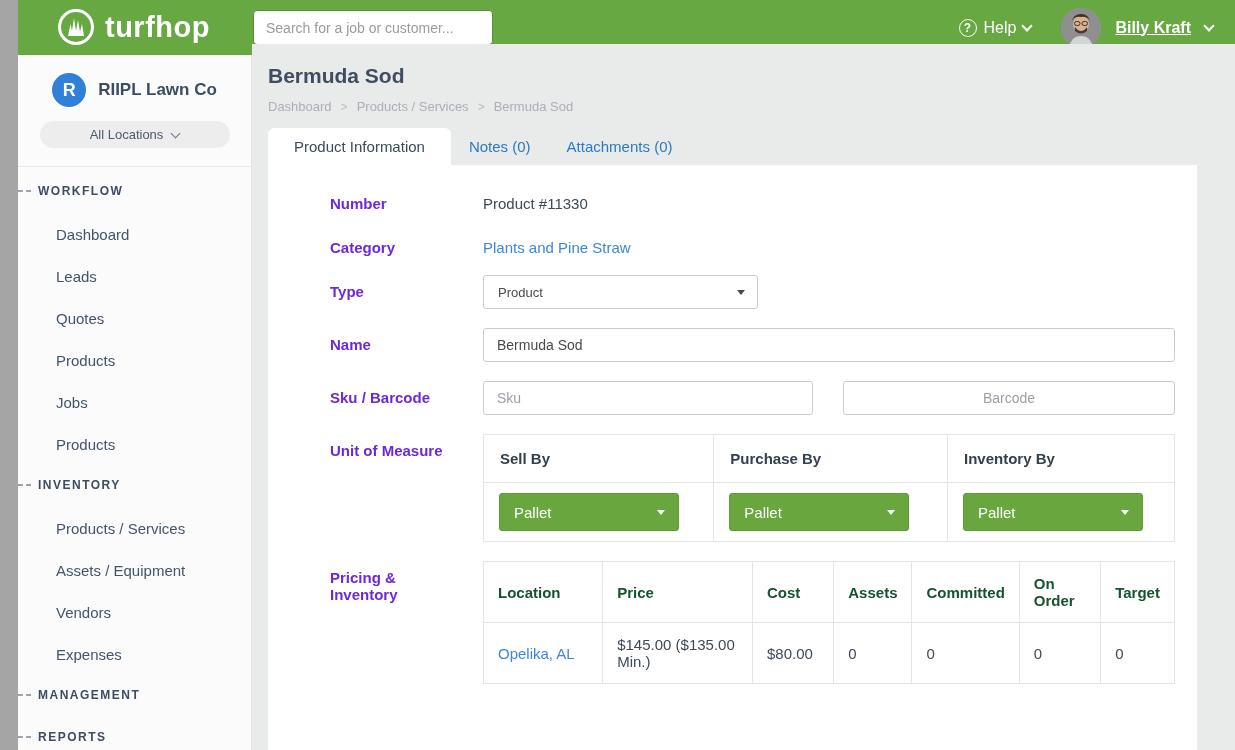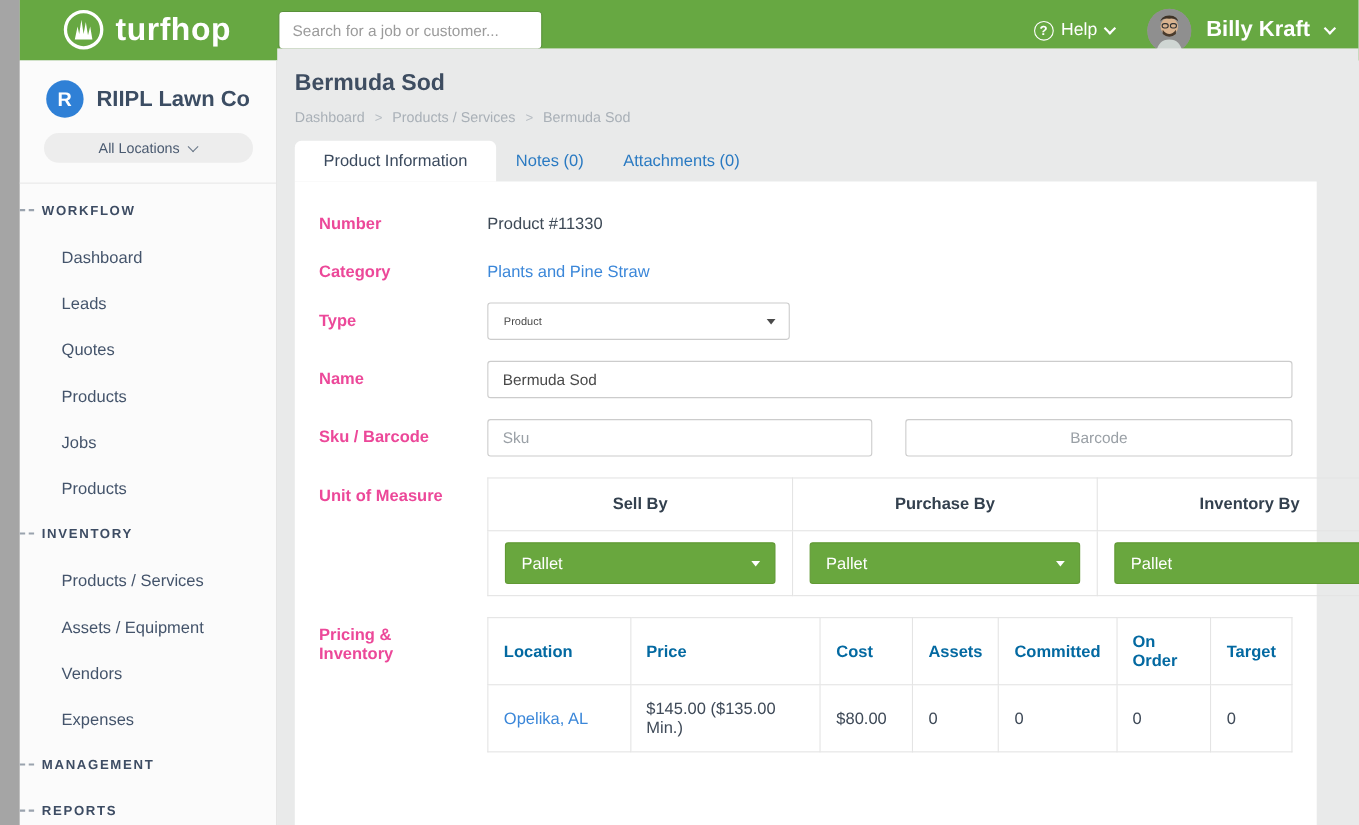--- a/index.html
+++ b/index.html
@@ -16,28 +16,28 @@
     border:1px solid #59913a; border-radius:4px; padding:0 12px; font-size:14px; color:#444; outline:none; }
   .search-box::placeholder { color:#9b9b9b; }
   .top-right { position:absolute; right:22px; top:0; height:55px; display:flex; align-items:center; gap:14px; color:#fff; }
   .help-wrap { display:flex; align-items:center; gap:7px; margin-right:16px; cursor:pointer; }
   .help-circle { width:18px; height:18px; border:1.5px solid #fff; border-radius:50%; display:flex;
     align-items:center; justify-content:center; font-size:12px; font-weight:700; }
   .help-label { font-size:16px; }
   .chev { width:8px; height:8px; border-right:2px solid #fff; border-bottom:2px solid #fff;
     transform:rotate(45deg); margin-top:-4px; }
   .avatar { width:40px; height:40px; border-radius:50%; overflow:hidden; background:#9a9a9a; position:relative; }
-  .user-name { font-size:20px; font-weight:600; }
+  .user-name { font-size:16px; font-weight:600;text-decoration:underline; }
 
   
   .sidebar { position:absolute; left:18px; top:55px; width:234px; height:695px; background:#fbfbfb; border-right:1px solid #e3e3e3; }
   .company-row { display:flex; align-items:center; justify-content:center; gap:12px; padding-top:18px; }
   .company-logo { width:34px; height:34px; border-radius:50%; background:#2f80d6; color:#fff; font-weight:700;
     font-size:18px; display:flex; align-items:center; justify-content:center; }
-  .company-name { font-size:20px; font-weight:600; color:#3c4d63; }
+  .company-name { font-size:17px; font-weight:600; color:#3c4d63; }
   .loc-pill { margin:14px auto 0; width:190px; height:27px; background:#ededed; border-radius:14px;
     display:flex; align-items:center; justify-content:center; gap:9px; font-size:13px; color:#4a5a70; cursor:pointer; }
   .loc-pill .chev { border-color:#6b7889; width:7px; height:7px; border-width:1.5px; margin-top:-3px; }
   .side-divider { margin-top:18px; border-top:1px solid #e8e8e8; }
   .nav { padding:17px 0 0 20px; }
   .section-head { position:relative; font-size:12px; font-weight:700; letter-spacing:1.5px; color:#3d4c63; margin-bottom:26px; height:16px; }
   .dash { position:absolute; left:-20px; top:6px; width:13px; border-top:2px dashed #9aa3ae; }
   .nav-item { font-size:15px; color:#44546b; margin-bottom:26px; padding-left:18px; height:16px; cursor:pointer; }
 
   
@@ -49,49 +49,49 @@
   .duplicate-btn { position:absolute; right:38px; top:20px; width:108px; height:40px; border-radius:20px;
     background:#fff; border:2px solid #68b04a; color:#5ba33e; font-size:15px; cursor:pointer; font-family:inherit; }
 
   .tabs { display:flex; align-items:center; margin:14px 0 0 16px; height:37px; }
   .tab { font-size:15px; line-height:37px; cursor:pointer; }
   .tab.active { background:#fff; color:#3b4a5e; padding:0 26px; border-radius:6px 6px 0 0; }
   .tab.inactive { color:#2a7ac2; padding:0 18px; }
 
   .panel { margin-left:16px; width:929px; background:#fff; padding:22px 22px 0 22px; height:620px; }
   .frow { display:flex; margin-bottom:19px; }
-  .flabel { width:153px; flex:none; padding-top:8px; font-size:15px; font-weight:600; color:#ec4899; }
+  .flabel { width:153px; flex:none; padding-top:8px; font-size:15px; font-weight:600; color:#6d28d9;margin-left:40px; }
   .flabel.narrow span { display:inline-block; max-width:80px; }
   .fvalue { padding-top:8px; font-size:15px; color:#3d4956; }
   .flink { padding-top:8px; font-size:15px; color:#3b87d9; cursor:pointer; }
 
   .select-fake { width:275px; height:34px; border:1px solid #ccc; border-radius:3px; background:#fff;
-    display:flex; align-items:center; padding:0 14px; font-size:10px; color:#4a4a4a; position:relative; cursor:pointer; }
+    display:flex; align-items:center; padding:0 14px; font-size:13px; color:#4a4a4a; position:relative; cursor:pointer; }
   .select-caret { position:absolute; right:12px; top:14px; width:0; height:0;
     border-left:4px solid transparent; border-right:4px solid transparent; border-top:5px solid #4a4a4a; }
 
   .text-input { height:34px; border:1px solid #ccc; border-radius:3px; padding:0 13px; font-size:14px;
     color:#4a4a4a; outline:none; font-family:inherit; }
   .text-input::placeholder { color:#9aa0a6; }
   .w-full { width:732px; }
   .w-sku { width:350px; margin-right:30px; }
   .w-barcode { width:352px;text-align:center; }
 
   table { border-collapse:collapse; }
   th, td { border:1px solid #e4e4e4; text-align:left; }
   .uom-table { width:720px; }
-  .uom-table th { padding:15px 16px; font-size:15px; font-weight:600; color:#33404e;text-align:center; }
+  .uom-table th { padding:15px 16px; font-size:15px; font-weight:600; color:#33404e; }
   .uom-table td { padding:10px 15px; }
-  .uom-btn { width:246px; height:38px; background:#69a73e; border:1px solid #619934; border-radius:3px;
+  .uom-btn { width:180px; height:38px; background:#69a73e; border:1px solid #619934; border-radius:3px;
     color:#fff; font-size:15px; display:flex; align-items:center; padding:0 14px; position:relative; cursor:pointer; }
   .uom-caret { position:absolute; right:13px; top:16px; width:0; height:0;
     border-left:4px solid transparent; border-right:4px solid transparent; border-top:5px solid #fff; }
 
   .price-table { width:732px; }
-  .price-table th { padding:13px 14px; font-size:15px; font-weight:600; color:#0369a1; }
+  .price-table th { padding:13px 14px; font-size:15px; font-weight:600; color:#14532d; }
   .price-table td { padding:13px 14px; font-size:15px; color:#3f4a58; }
   .price-table td.loc { color:#3b87d9; cursor:pointer; }
 
   
   .logo-svg { display:block; }
 </style>
 </head>
 <body>
 
 <div class="edge-strip"></div>

